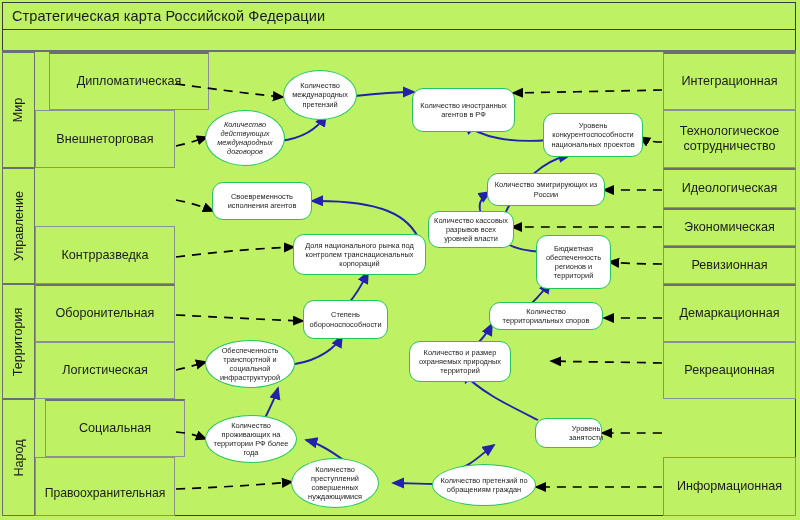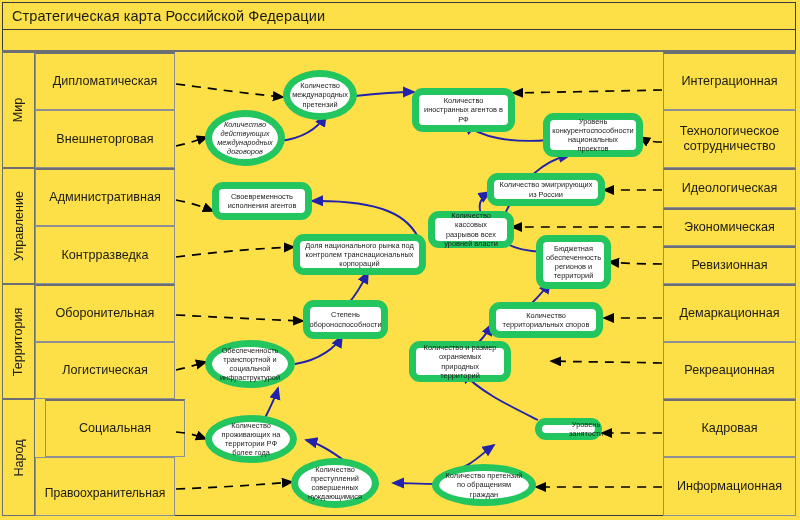--- a/index.html
+++ b/index.html
@@ -5,21 +5,21 @@
 <style>
   html, body {
     margin: 0;
     padding: 0;
     background: #ffffff;
   }
   #page {
     position: relative;
     width: 800px;
     height: 520px;
-    background: #fde047;
+    background: #bef264;
     font-family: "Liberation Sans", "DejaVu Sans", sans-serif;
     overflow: hidden;
     box-sizing: border-box;
   }
 
   
   .frame {
     position: absolute;
     left: 2px;
     top: 2px;
@@ -96,21 +96,21 @@
     top: 0;
     width: 800px;
     height: 520px;
     pointer-events: none;
   }
 
   
   .node {
     position: absolute;
     box-sizing: border-box;
-    border: 7px solid #22c55e;
+    border: 1px solid #22c55e;
     background: #ffffff;
     display: flex;
     align-items: center;
     justify-content: center;
     text-align: center;
     font-size: 7.4px;
     color: #1b1b1b;
     line-height: 1.22;
     padding: 0 5px;
     z-index: 5;
@@ -137,30 +137,27 @@
   <div class="group-cell" style="left:2px; top:168px; width:33px; height:116px;">
     <span class="vtext">Управление</span>
   </div>
   <div class="group-cell" style="left:2px; top:284px; width:33px; height:115px;">
     <span class="vtext">Территория</span>
   </div>
   <div class="group-cell" style="left:2px; top:399px; width:33px; height:117px;">
     <span class="vtext">Народ</span>
   </div>
 
-  <div class="cell thick" style="left:35px; top:52px; width:140px; height:58px;text-align:right;">
+  <div class="cell thick" style="left:49px; top:52px; width:160px; height:58px;text-align:right;">
     <span>Дипломатическая</span>
   </div>
   <div class="cell thin" style="left:35px; top:110px; width:140px; height:58px;">
     <span>Внешнеторговая</span>
   </div>
 
-  <div class="cell thick" style="left:35px; top:168px; width:140px; height:58px;">
-    <span>Административная</span>
-  </div>
   <div class="cell thin" style="left:35px; top:226px; width:140px; height:58px;">
     <span>Контрразведка</span>
   </div>
 
   <div class="cell thick" style="left:35px; top:284px; width:140px; height:58px;">
     <span>Оборонительная</span>
   </div>
   <div class="cell thin" style="left:35px; top:342px; width:140px; height:57px;">
     <span>Логистическая</span>
   </div>
@@ -189,23 +186,20 @@
     <span>Ревизионная</span>
   </div>
 
   <div class="cell thick" style="left:663px; top:284px; width:133px; height:58px;">
     <span>Демаркационная</span>
   </div>
   <div class="cell thin" style="left:663px; top:342px; width:133px; height:57px;">
     <span>Рекреационная</span>
   </div>
 
-  <div class="cell thick" style="left:663px; top:399px; width:133px; height:58px;">
-    <span>Кадровая</span>
-  </div>
   <div class="cell thin" style="left:663px; top:457px; width:133px; height:59px;">
     <span>Информационная</span>
   </div>
 
   <svg class="layer" viewBox="0 0 800 520">
     <defs>
       <marker id="ah-black" markerWidth="7" markerHeight="7" refX="6" refY="3" orient="auto" markerUnits="strokeWidth">
         <path d="M0,0 L7,3 L0,6 z" fill="#000000"></path>
       </marker>
       <marker id="ah-blue" markerWidth="7" markerHeight="7" refX="6" refY="3" orient="auto" markerUnits="strokeWidth">
@@ -304,37 +298,37 @@
   </div>
 
   <div class="node pill" style="left:536px; top:235px; width:75px; height:54px;">
     <span>Бюджетная обеспеченность регионов и территорий</span>
   </div>
 
   <div class="node pill" style="left:303px; top:300px; width:85px; height:39px;">
     <span>Степень обороноспособности</span>
   </div>
 
-  <div class="node pill" style="left:489px; top:302px; width:114px; height:36px;">
+  <div class="node pill" style="left:489px; top:302px; width:114px; height:28px;">
     <span>Количество территориальных споров</span>
   </div>
 
   <div class="node ellipse" style="left:205px; top:340px; width:90px; height:48px;">
     <span>Обеспеченность транспортной и социальной инфраструктурой</span>
   </div>
 
   <div class="node pill" style="left:409px; top:341px; width:102px; height:41px;">
     <span>Количество и размер охраняемых природных территорий</span>
   </div>
 
   <div class="node ellipse" style="left:205px; top:415px; width:92px; height:48px;">
     <span>Количество проживающих на территории РФ более года</span>
   </div>
 
-  <div class="node pill" style="left:535px; top:418px; width:67px; height:22px;padding-left:40px;">
+  <div class="node pill" style="left:535px; top:418px; width:67px; height:30px;padding-left:40px;">
     <span>Уровень занятости</span>
   </div>
 
   <div class="node ellipse" style="left:291px; top:458px; width:88px; height:50px;">
     <span>Количество преступлений совершенных нуждающимися</span>
   </div>
 
   <div class="node ellipse" style="left:432px; top:464px; width:104px; height:42px;">
     <span>Количество претензий по обращениям граждан</span>
   </div>

